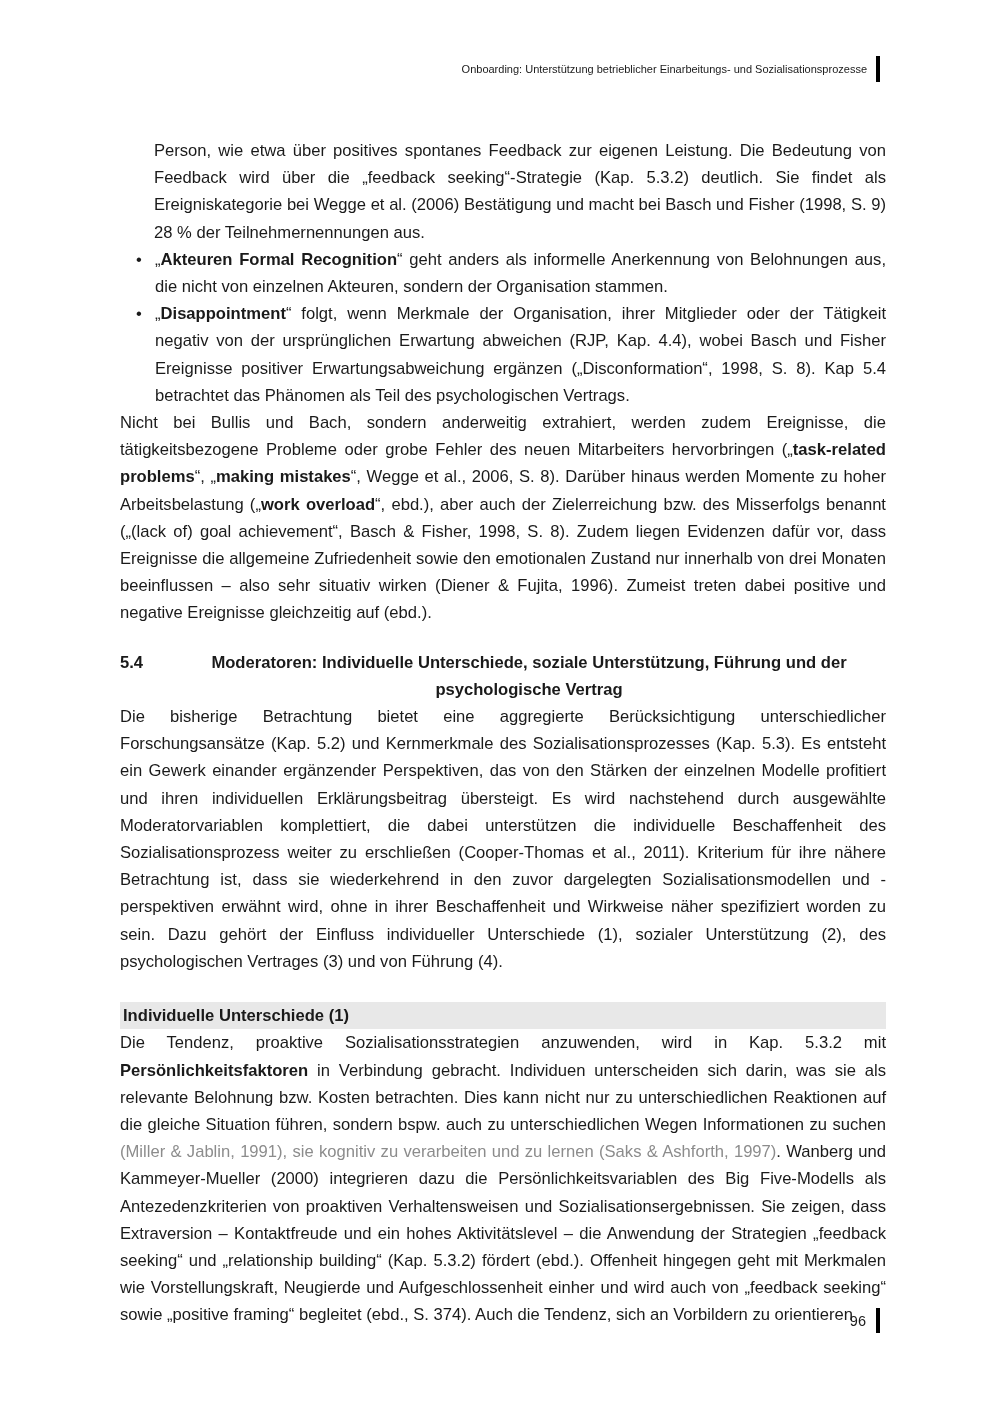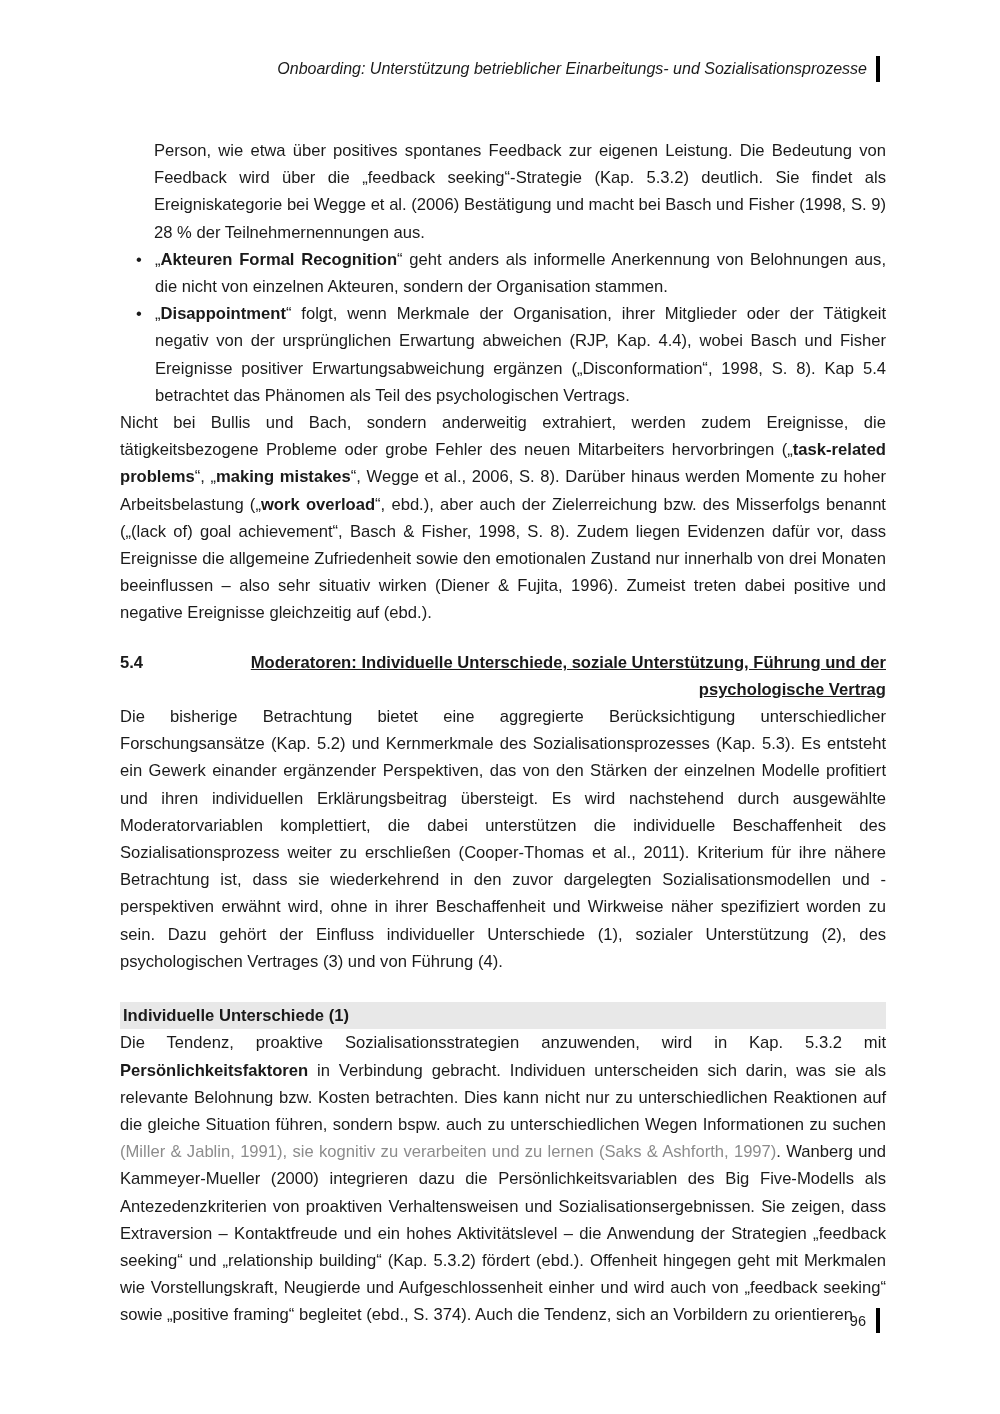--- a/index.html
+++ b/index.html
@@ -15,41 +15,41 @@
     width:1000px;height:1414px;
     background:#ffffff;
     font-family:"Liberation Sans",sans-serif;
     color:var(--text);
     overflow:hidden;
   }
   .running-header{
     position:absolute;top:56px;left:120px;right:120px;
     display:flex;justify-content:flex-end;align-items:center;gap:9px;
   }
-  .running-title{font-size:16px;color:var(--text);white-space:nowrap;font-style:italic;}
+  .running-title{font-size:11px;color:var(--text);white-space:nowrap;}
   .v-rule{width:4px;background:var(--rule);flex:0 0 auto;}
   .header-rule{height:26px;}
   .content{
     position:absolute;top:101px;left:120px;width:766px;
     font-size:16.6px;line-height:27.2px;text-align:justify;
   }
   .para{text-align:justify;}
   .indent{padding-left:34px;margin-top:36px;}
   .bullet{display:flex;align-items:flex-start;}
   .bullet .marker{flex:0 0 35px;padding-left:16px;}
   .bullet .btext{flex:1 1 auto;}
   .b{font-weight:bold;}
   .g{color:var(--muted);}
   .section-heading{
     display:flex;align-items:flex-start;
     font-size:16.6px;line-height:27.2px;font-weight:bold;
     margin-top:22px;text-align:left;
   }
   .section-heading .hnum{flex:0 0 52px;}
-  .section-heading .htitle{flex:1 1 auto;text-align:right;text-decoration:underline;}
+  .section-heading .htitle{flex:1 1 auto;text-align:center;}
   .subheading-bar{
     margin-top:27px;
     background:var(--subheading-bg);
     font-weight:bold;
     line-height:27.2px;
     padding-left:3px;
   }
   .running-footer{
     position:absolute;top:1308px;left:120px;right:120px;
     display:flex;justify-content:flex-end;align-items:center;gap:10px;

